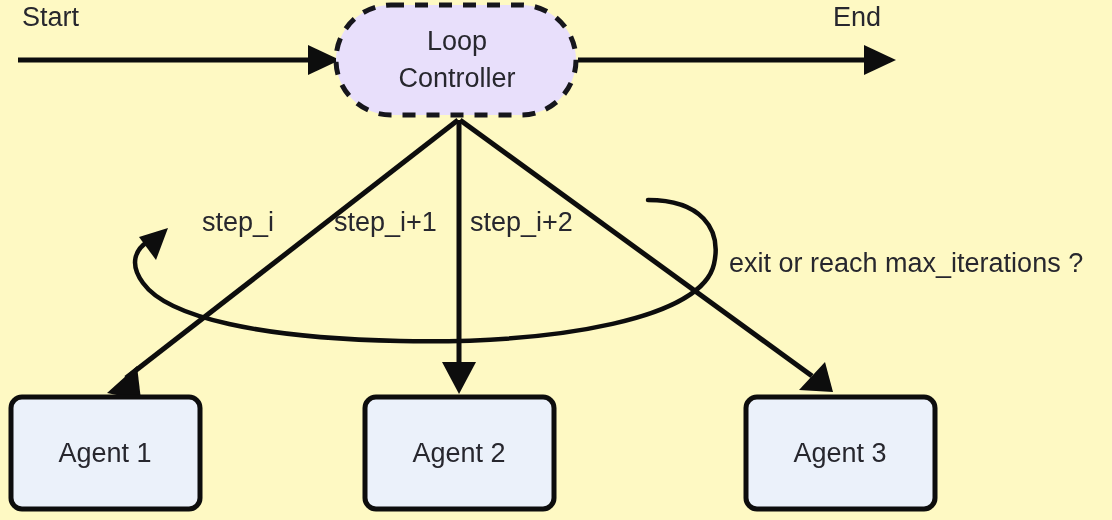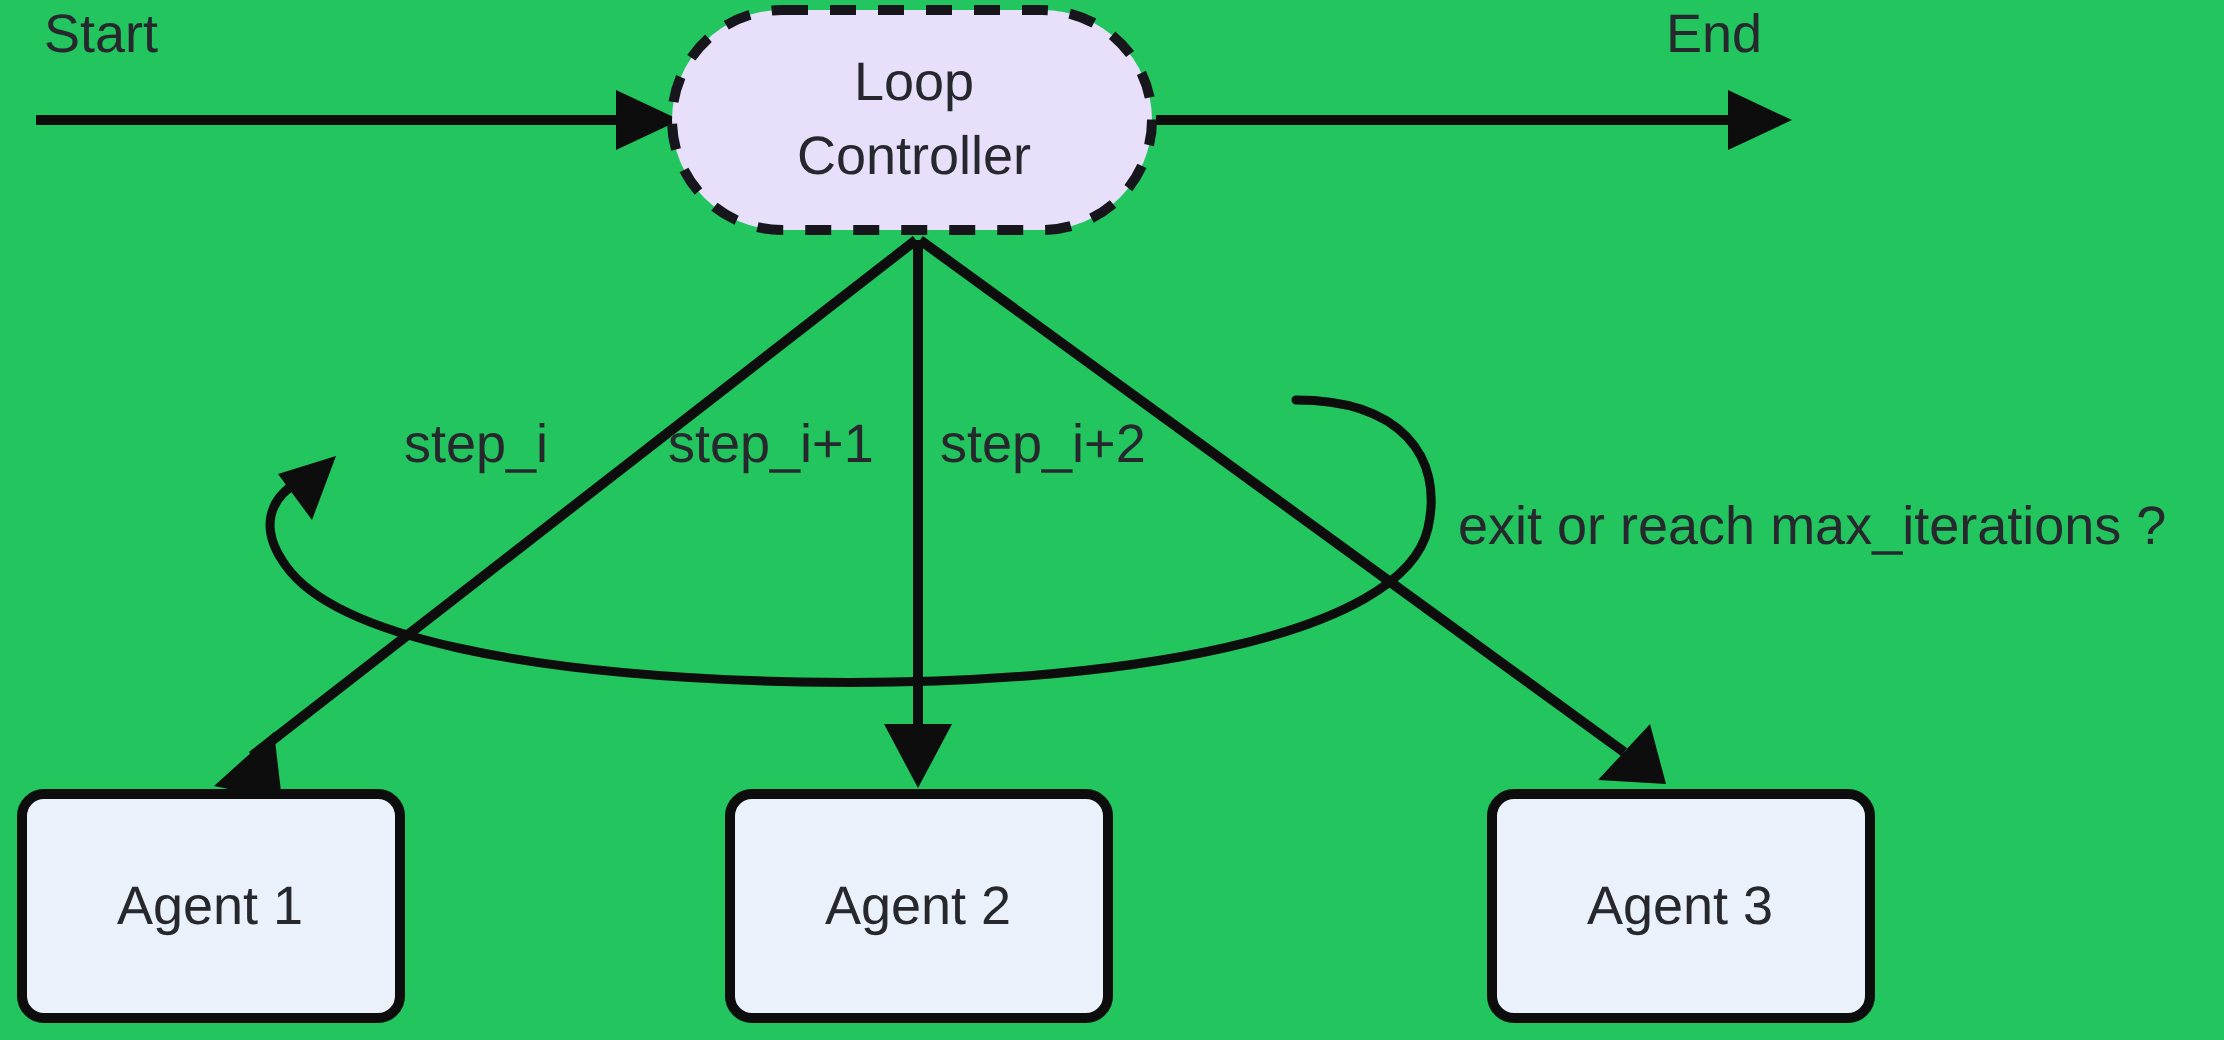--- a/index.html
+++ b/index.html
@@ -10,21 +10,21 @@
   body {
     width: 1112px;
     height: 520px;
     font-family: "Liberation Sans", "DejaVu Sans", sans-serif;
     overflow: hidden;
   }
   #diagram-root {
     position: relative;
     width: 1112px;
     height: 520px;
-    background: #22c55e;
+    background: #fef9c3;
     text-align: center;
   }
   #diagram-svg {
     position: absolute;
     left: 0;
     top: 0;
     width: 1112px;
     height: 520px;
     display: block;
   }

